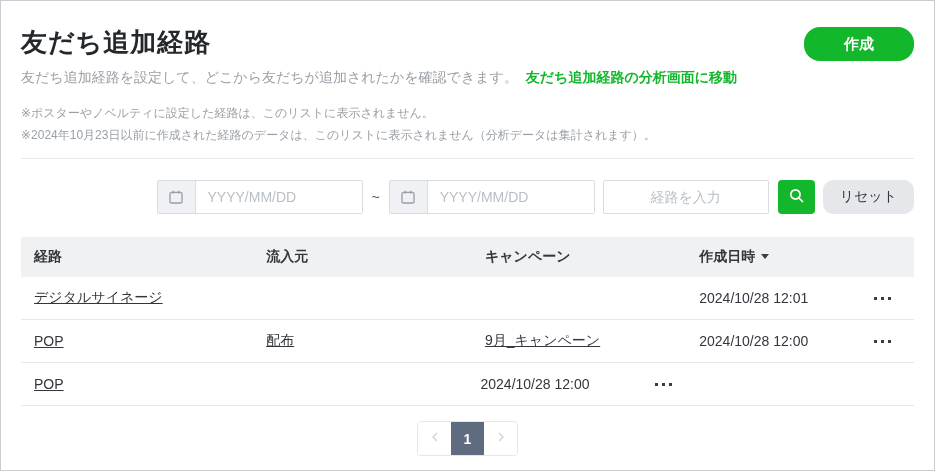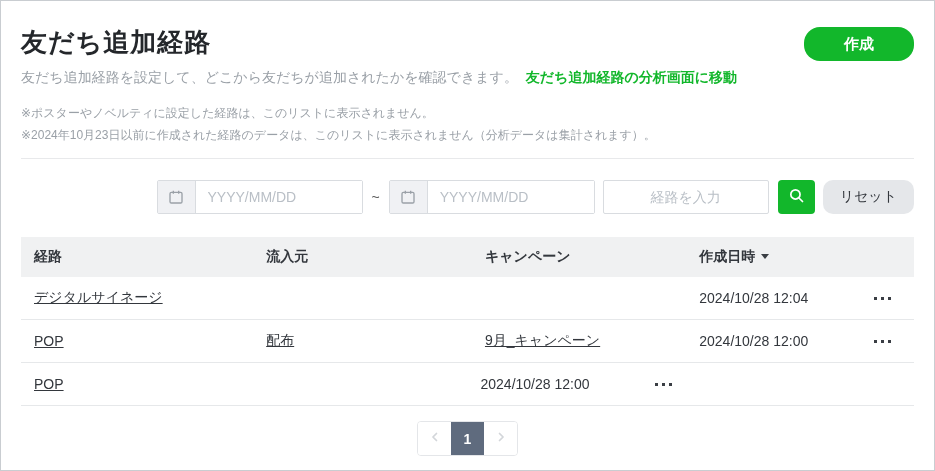--- a/index.html
+++ b/index.html
@@ -185,21 +185,21 @@
         <div class="cell c4">
           <span>作成日時</span><span class="sort-caret"></span>
         </div>
         <div class="cell c5"></div>
       </div>
 
       <div class="trow tbody-row">
         <div class="cell c1"><a href="#" class="cell-link">デジタルサイネージ</a></div>
         <div class="cell c2"><a href="#" class="cell-link"></a></div>
         <div class="cell c3"><a href="#" class="cell-link"></a></div>
-        <div class="cell c4">2024/10/28 12:04</div>
+        <div class="cell c4">2024/10/28 12:01</div>
         <div class="cell c5">
           <button class="more-btn">
               <i></i>
               <i></i>
               <i></i>
             </button>
         </div>
       </div>
 
       <div class="trow tbody-row">

